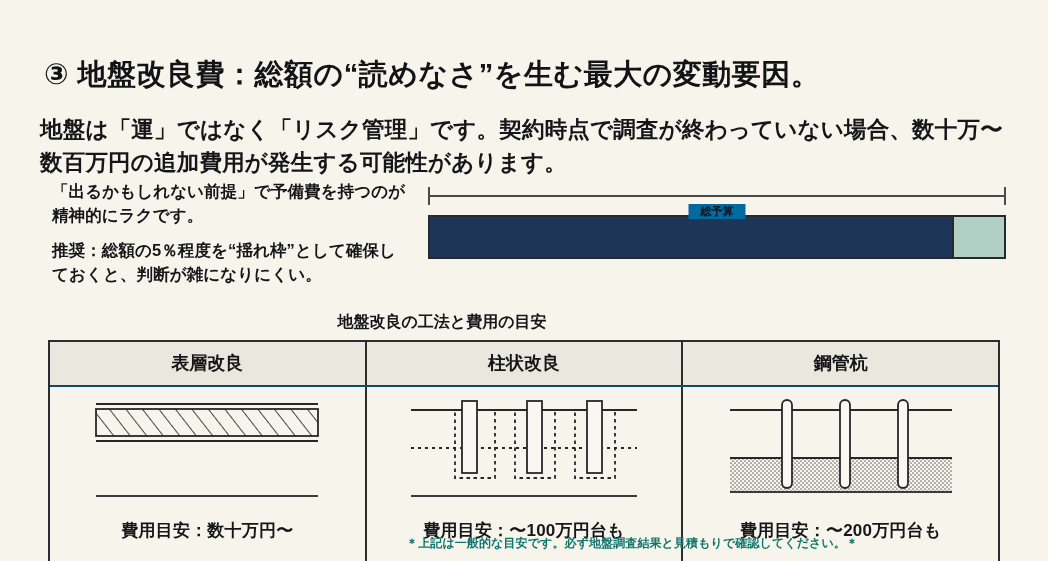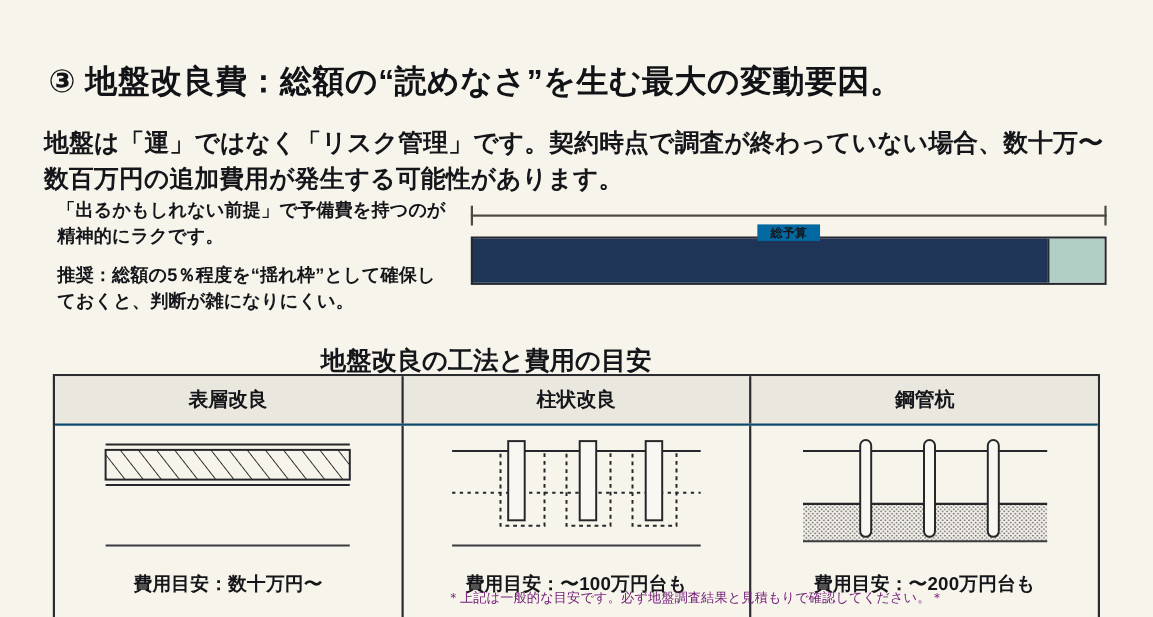--- a/index.html
+++ b/index.html
@@ -144,21 +144,21 @@
     color: #15161a;
   }
 
   
   .table-title {
     position: absolute;
     left: 0;
     right: 0;
     top: 312px;
     text-align: center;
-    font-size: 23px;
+    font-size: 16px;
     font-weight: bold;
     color: #15161a;
   }
   .table {
     position: absolute;
     left: 48px;
     top: 340px;
     width: 952px;
     border: 2px solid #2b2c30;
     box-sizing: border-box;
@@ -200,22 +200,22 @@
     padding-top: 4px;
     letter-spacing: 0.2px;
   }
 
   
   .footnote {
     position: absolute;
     right: 26px;
     bottom: 9px;
     font-size: 12px;
-    font-weight: normal;
-    color: #701a75;
+    font-weight: bold;
+    color: #0f766e;
     letter-spacing: 0.1px;
   }
 </style>
 </head>
 <body>
 
 <div class="slide">
 
   <h1 class="title">③ 地盤改良費：総額の“読めなさ”を生む最大の変動要因。</h1>
 

